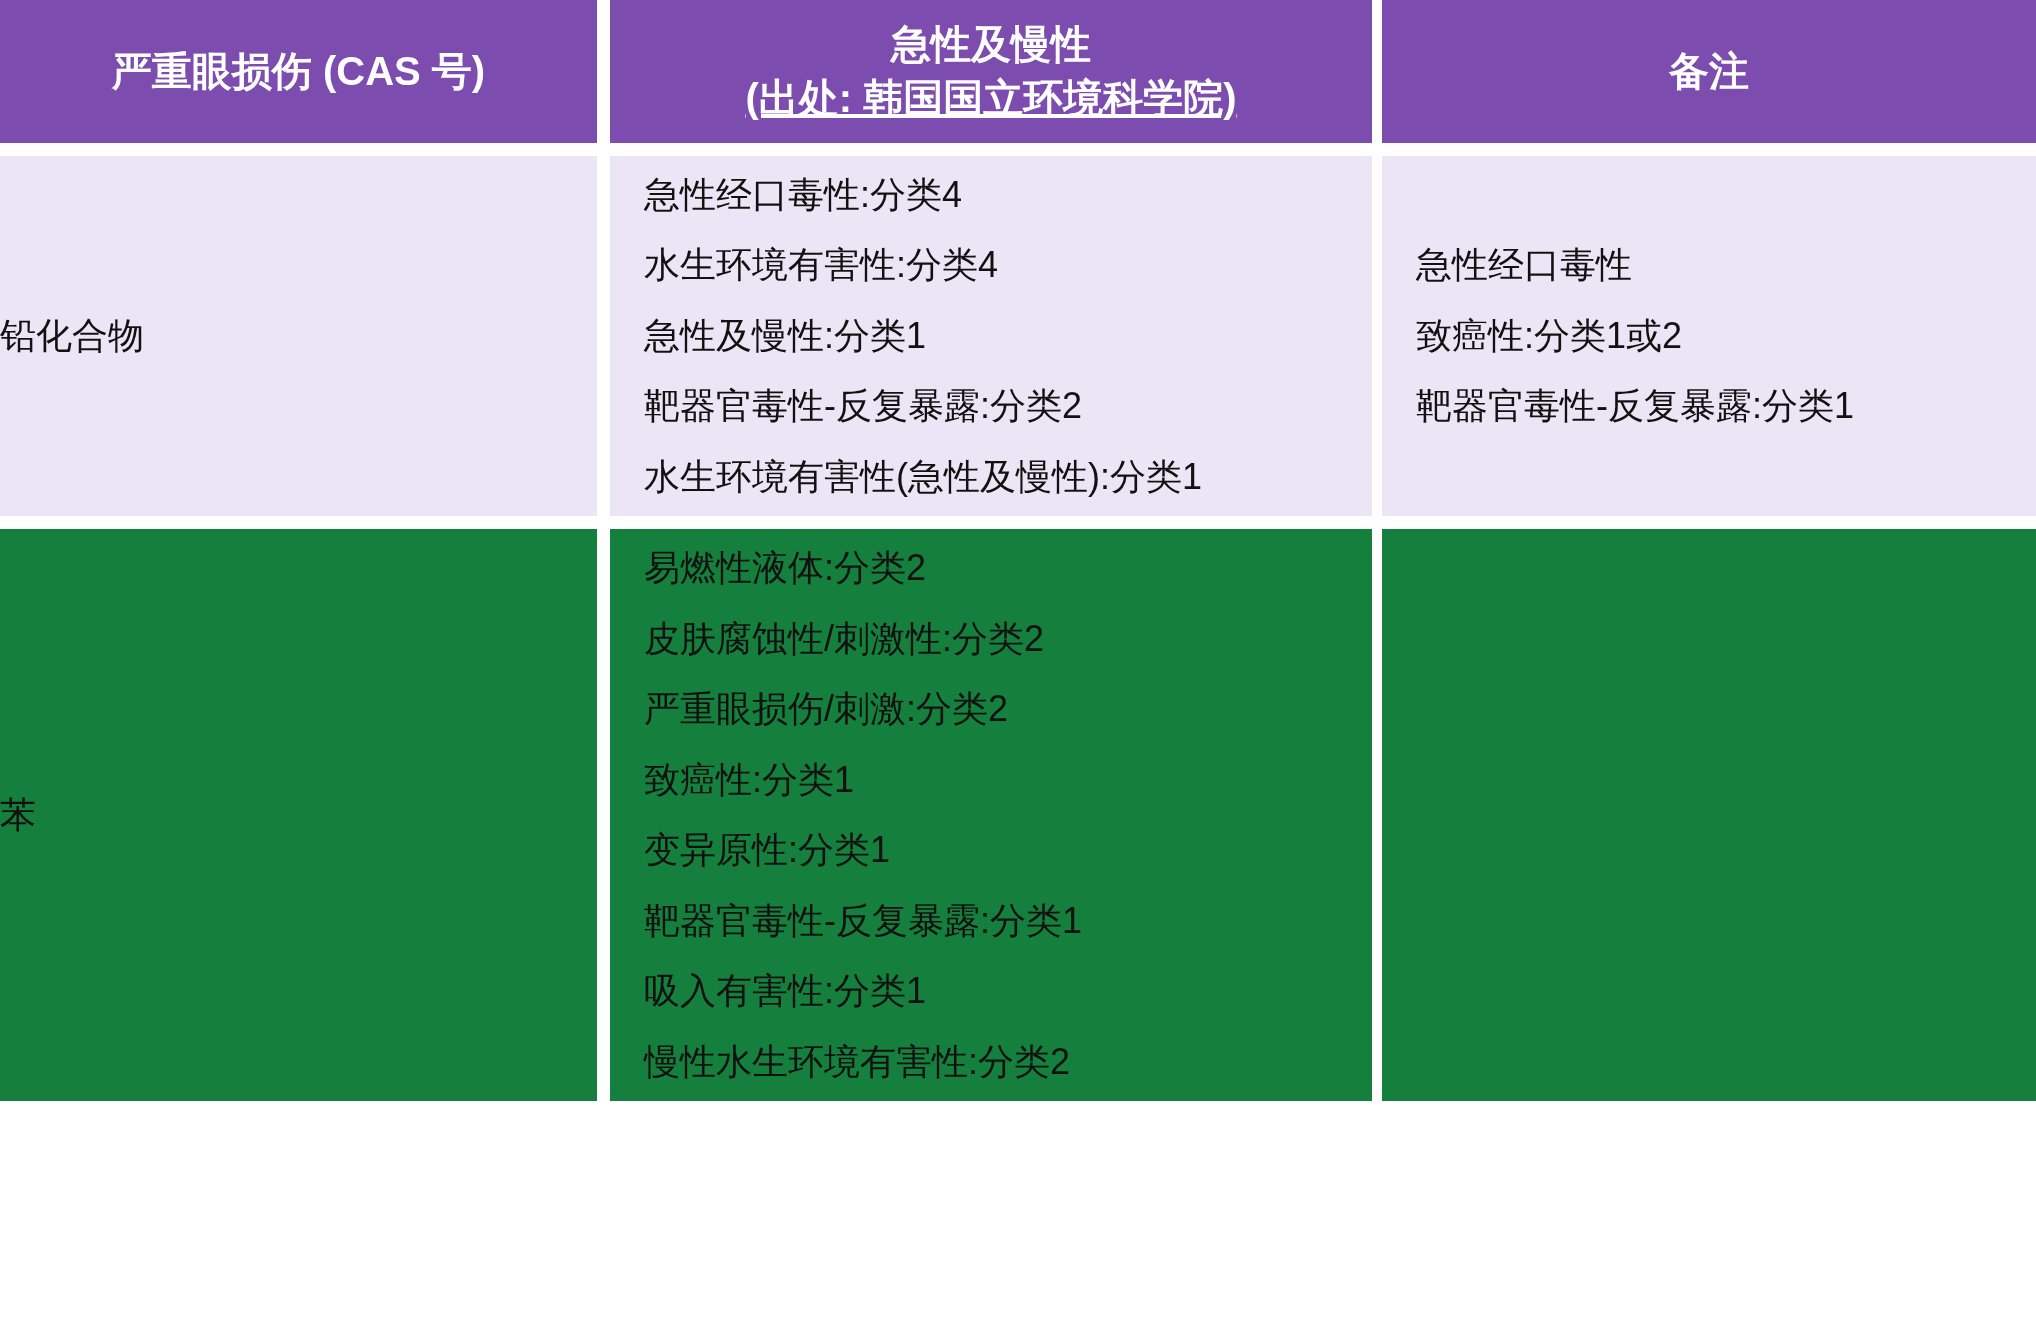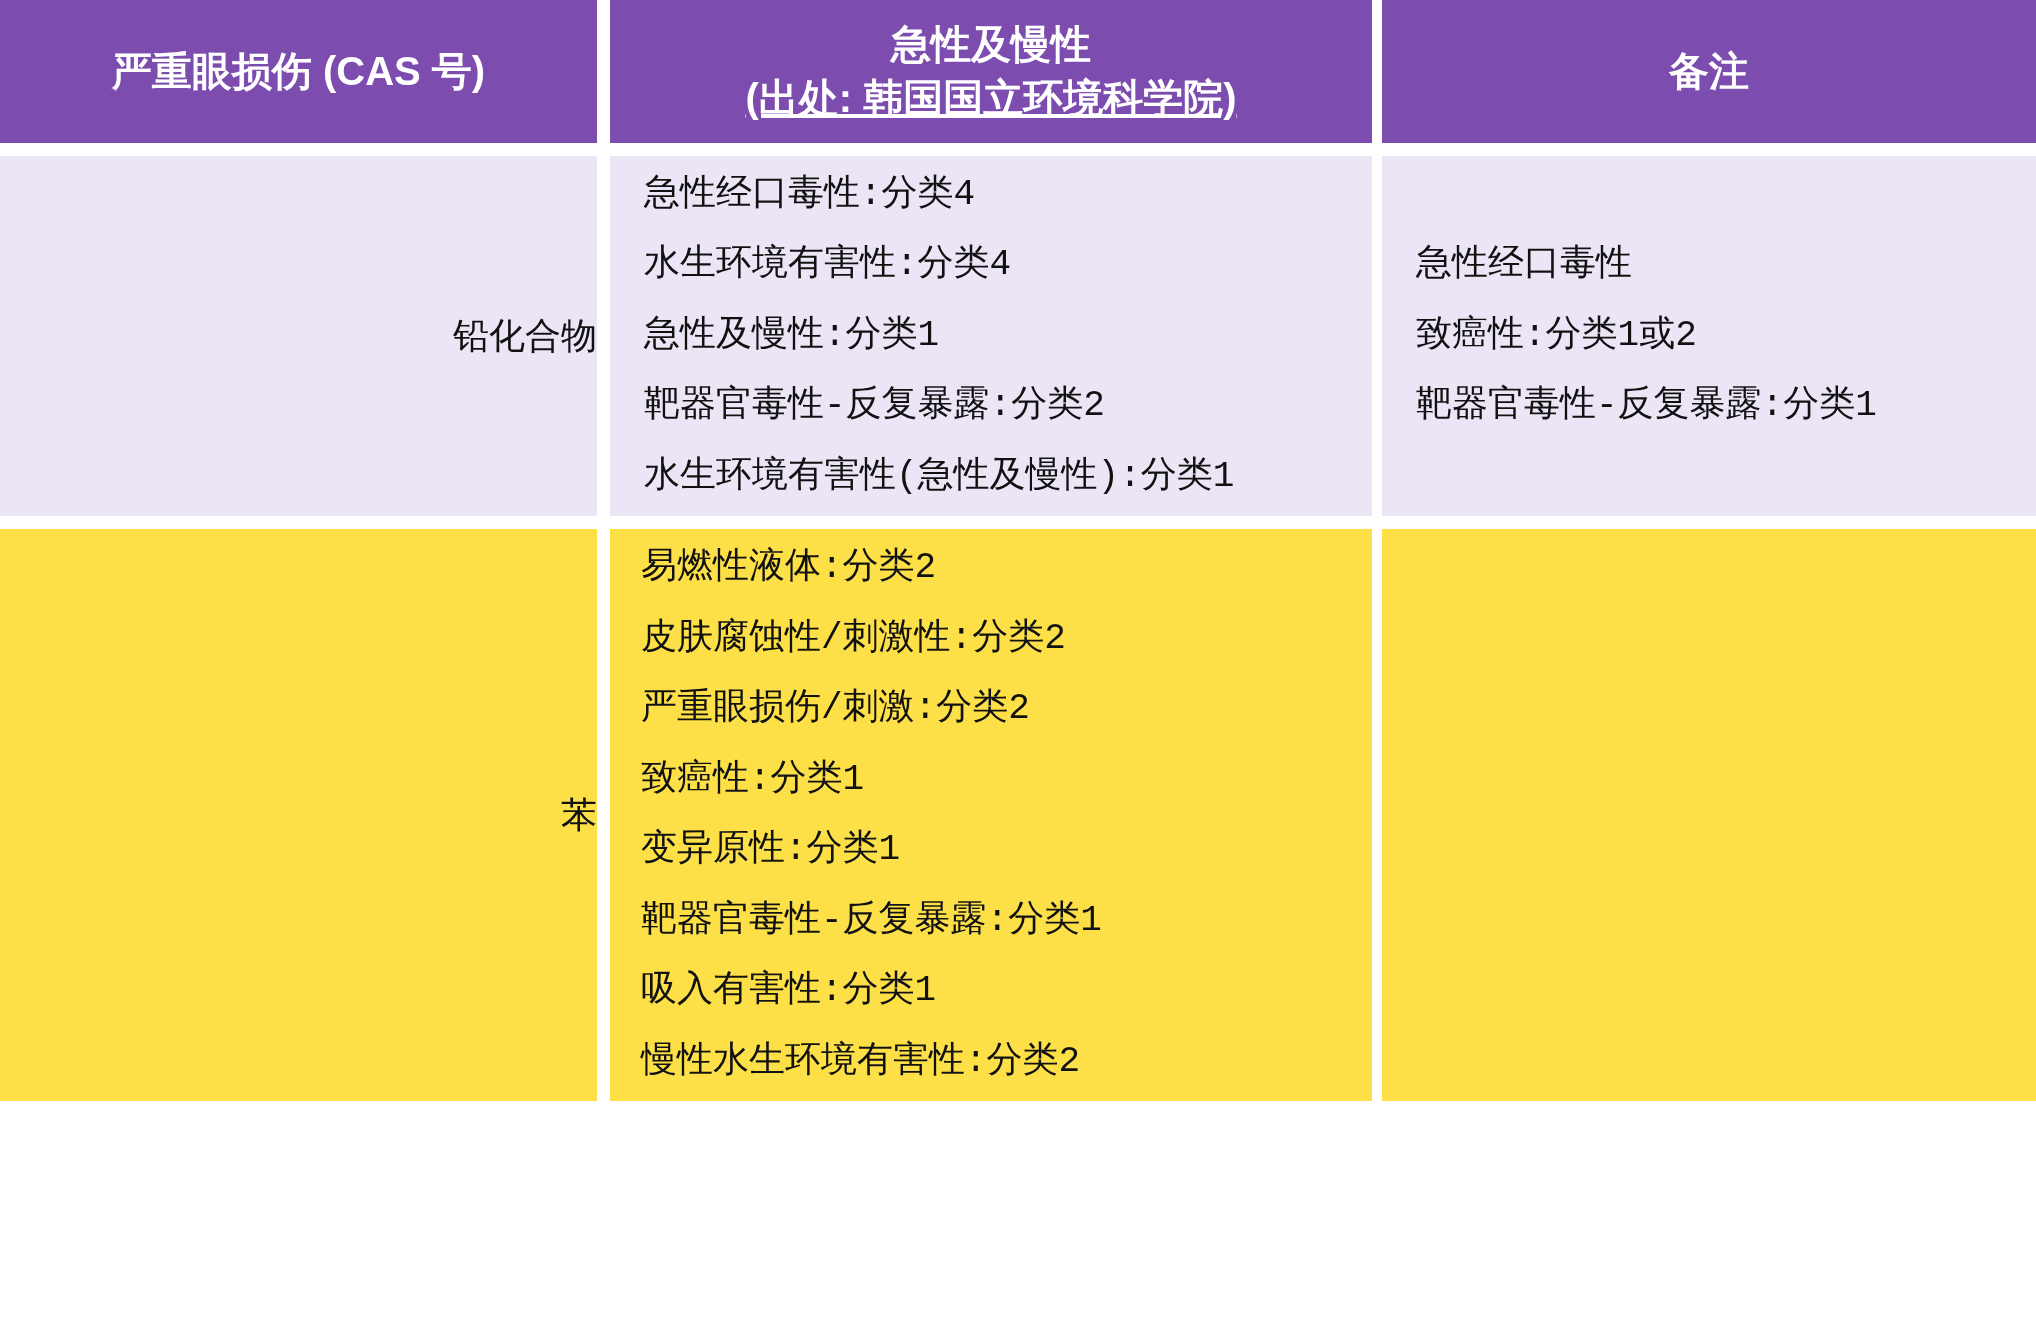--- a/index.html
+++ b/index.html
@@ -108,42 +108,41 @@
   .row-gap td { height: 13px; background: #ffffff; padding: 0; font-size: 0; line-height: 0; }
 
   .cell {
     vertical-align: middle;
     font-size: 36px;
     color: #111111;
     padding: 18px 0 18px 34px;
     box-sizing: border-box;
   }
   .cell-name {
-    text-align: right;
+    text-align: left;
     padding-left: 0;
     padding-right: 0;
     vertical-align: middle;
     font-family: Liberation Mono, monospace;
   }
   .cell ul {
     margin: 0;
     padding: 0;
     list-style: none;
-    font-family: Liberation Mono, monospace;
   }
   .cell ul li {
     margin: 0 0 28px 0;
     line-height: 1.18;
     white-space: nowrap;
   }
   .cell ul li:last-child { margin-bottom: 0; }
 
   
   .row-lead .cell { background: #ebe5f5; }
-  .row-benzene .cell { background: #fde047; padding-left: 31px; }
+  .row-benzene .cell { background: #15803d; }
 </style>
 </head>
 <body>
 
 <div id="watermark">
   <div class="wm-text">EMTEK</div>
   <div class="wm-mark"></div>
 </div>
 
 <table id="hazard-table">

